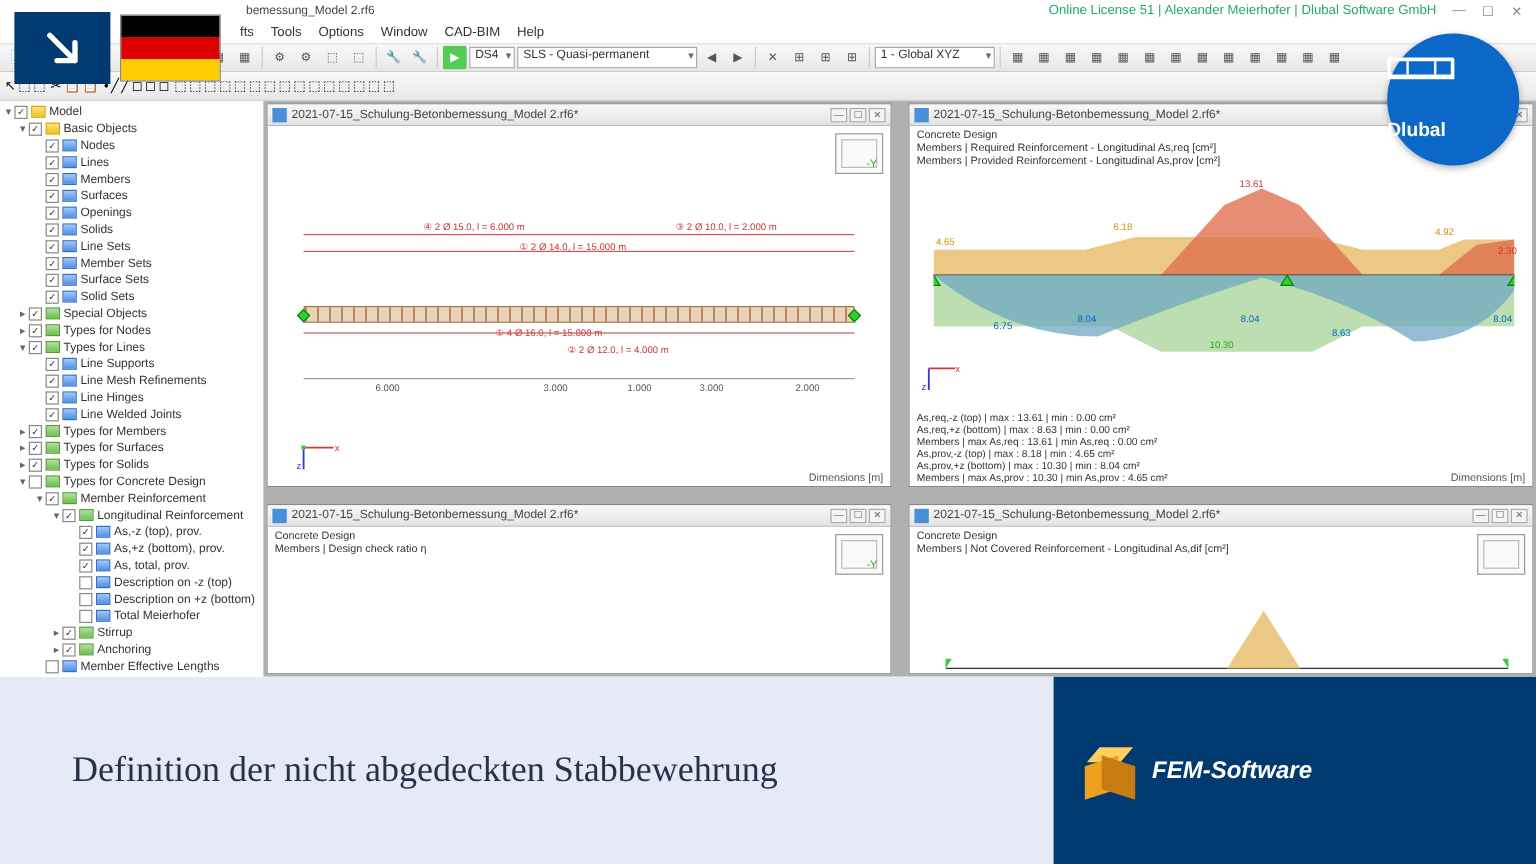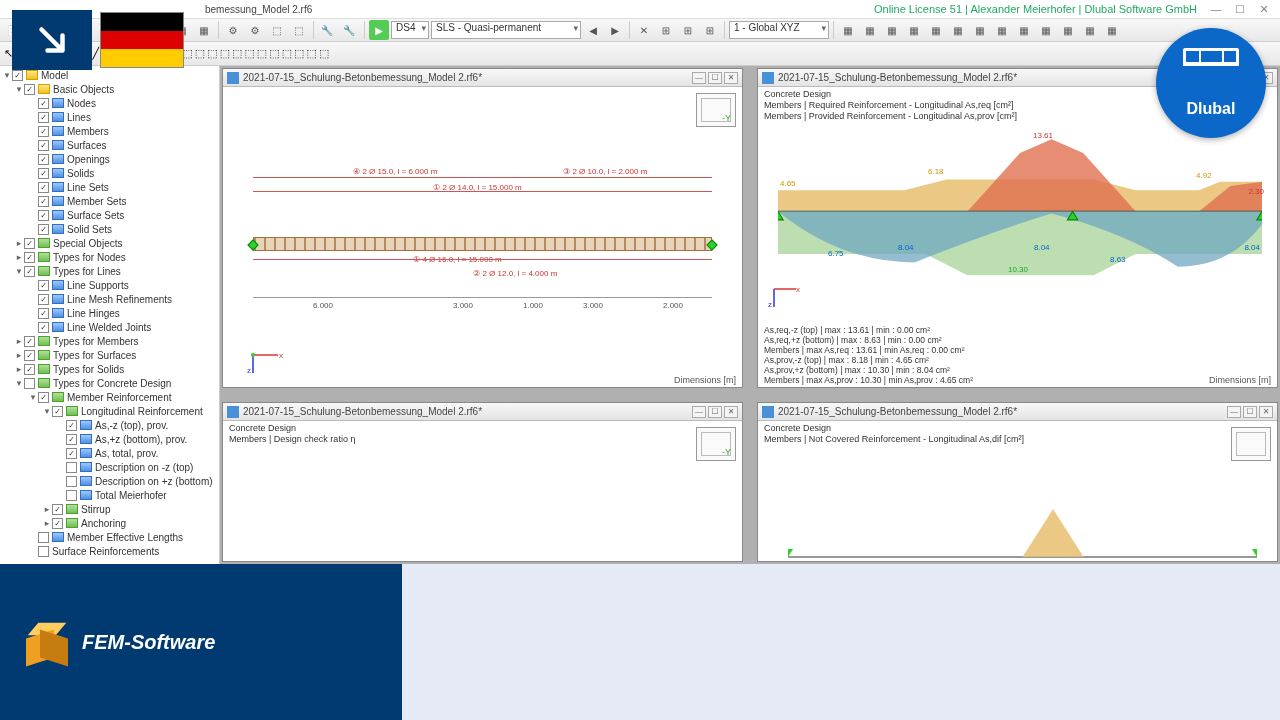--- a/index.html
+++ b/index.html
@@ -61,21 +61,21 @@
   .beam-label { position:absolute; font-size:8px; color:#c33; }
   .beam-dim { position:absolute; font-size:8px; color:#555; }
   
   
   .chart-area { position:absolute; left:20px; top:50px; right:15px; bottom:80px; }
   
   
   .corner-badge { position:absolute; top:10px; left:12px; width:80px; height:60px; background:#003a70; display:flex; align-items:center; justify-content:center; }
   .corner-badge svg { width:36px; height:36px; }
   .flag { position:absolute; top:12px; left:100px; width:84px; height:56px; background: linear-gradient(#000 0 33.3%, #d00 33.3% 66.6%, #fc0 66.6% 100%); border:1px solid #888; }
-  .dlubal-badge { position:absolute; top:28px; right:14px; width:110px; height:110px; background:#0b68c9; border-radius:50%; display:flex; flex-direction:column; align-items:center; justify-content:center; color:#fff; font-weight:bold; font-size:16px; box-shadow:0 2px 6px rgba(0,0,0,0.3);gap:28px; }
+  .dlubal-badge { position:absolute; top:28px; right:14px; width:110px; height:110px; background:#0b68c9; border-radius:50%; display:flex; flex-direction:column; align-items:flex-start; justify-content:center; color:#fff; font-weight:bold; font-size:16px; box-shadow:0 2px 6px rgba(0,0,0,0.3);gap:28px; }
   .dlubal-badge .bar { width:56px; height:18px; border:3px solid #fff; border-radius:2px 2px 0 0; margin-bottom:6px; position:relative; border-bottom-width:4px; }
   .dlubal-badge .bar::before { content:""; position:absolute; left:25%; right:25%; top:0; bottom:0; border-left:2px solid #fff; border-right:2px solid #fff; }
   
   .lower-band { position:absolute; left:0; right:0; top:564px; height:156px; background:#e6eaf7; display:flex; align-items:center; }
   .lower-band .headline { flex:1; padding:0 0 0 60px; font-size:30px; color:#263248; font-family: Georgia, "Times New Roman", serif; line-height:38px; }
   .lower-band .right-box { width:402px; height:100%; background:#003a70; display:flex; align-items:center; gap:16px; padding-left:26px; color:#fff; font-size:20px; font-weight:bold; font-style:italic; }
   .cube { width:40px; height:40px; position:relative; }
   .cube .f1 { position:absolute; width:28px; height:28px; background:#f0a020; left:0; top:12px; transform:skewY(-18deg); }
   .cube .f2 { position:absolute; width:28px; height:28px; background:#c67c10; left:14px; top:12px; transform:skewY(18deg); }
   .cube .f3 { position:absolute; width:28px; height:14px; background:#ffcd60; left:7px; top:0; transform:skewX(-40deg) scaleY(0.9); }
@@ -89,20 +89,28 @@
     <span class="title-text">bemessung_Model 2.rf6</span>
     <span class="spacer"></span>
     <span class="license">Online License 51 | Alexander Meierhofer | Dlubal Software GmbH</span>
     <div class="winbtns">
       <span>—</span>
       <span>☐</span>
       <span>✕</span>
     </div>
   </div>
 
+  <div class="menubar">
+    <span>fts</span>
+    <span>Tools</span>
+    <span>Options</span>
+    <span>Window</span>
+    <span>CAD-BIM</span>
+    <span>Help</span>
+  </div>
 
   <div class="toolbar">
     <div class="tbtn">📄</div>
     <div class="tbtn">📂</div>
     <div class="tbtn">💾</div>
     <div class="tsep"></div>
     <div class="tbtn">↶</div>
     <div class="tbtn">↷</div>
     <div class="tsep"></div>
     <div class="tbtn">▦</div>
@@ -563,20 +571,21 @@
       <path d="M5 5 L19 19 M19 19 L19 9 M19 19 L9 19" stroke="#fff" stroke-width="3" fill="none" stroke-linecap="round"></path>
     </svg>
 </div>
 <div class="flag"></div>
 <div class="dlubal-badge">
   <div class="bar"></div>
   <div>Dlubal</div>
 </div>
 
 <div class="lower-band">
+  <div class="headline">Definition der nicht abgedeckten Stabbewehrung</div>
   <div class="right-box">
     <div class="cube">
         <div class="f3"></div>
         <div class="f1"></div>
         <div class="f2"></div>
       </div>
     <span>FEM-Software</span>
   </div>
 </div>
 

